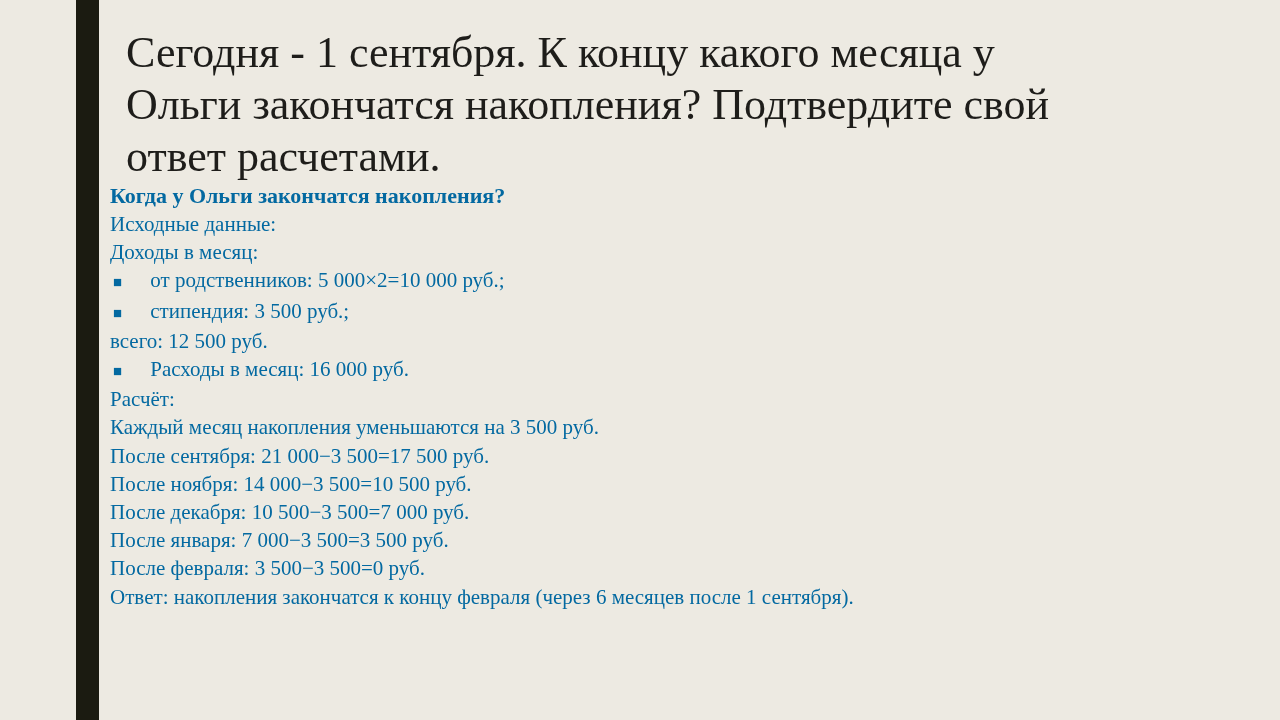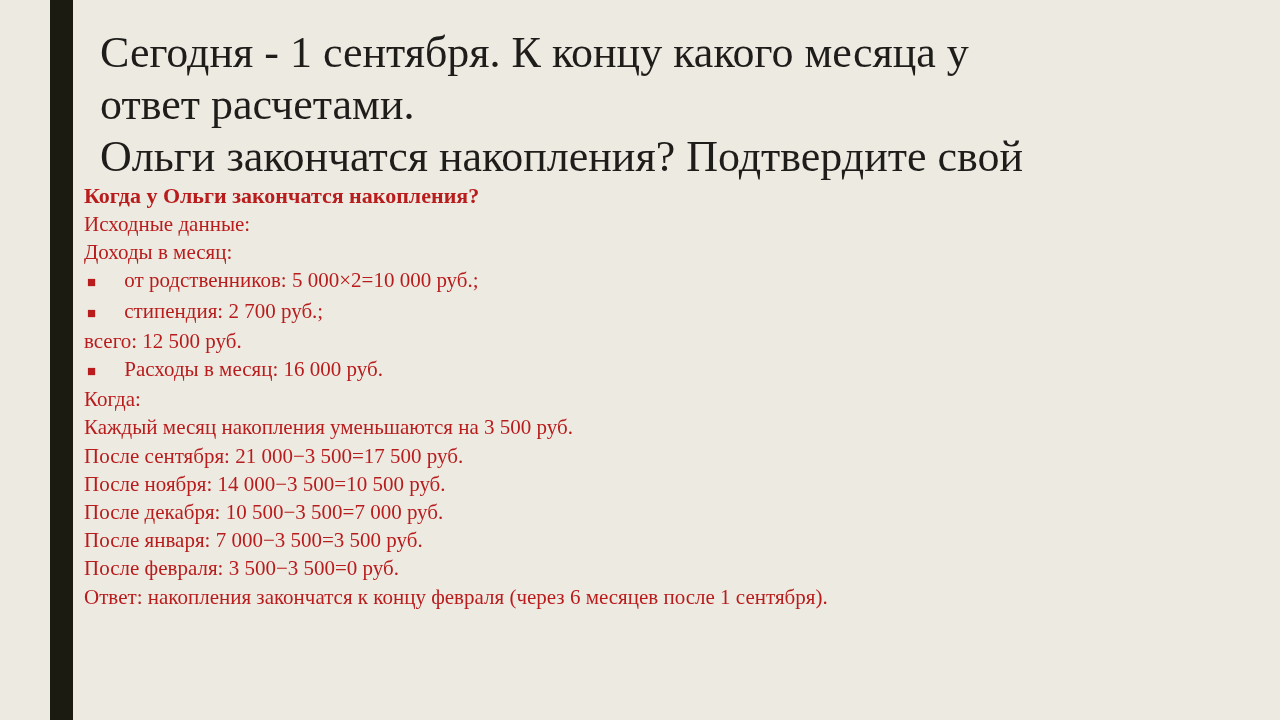--- a/index.html
+++ b/index.html
@@ -7,20 +7,21 @@
     padding: 0;
     background: #edeae2;
   }
   .slide {
     position: relative;
     width: 1028px;
     height: 720px;
     background: #edeae2;
     overflow: hidden;
     font-family: "Liberation Serif", "DejaVu Serif", serif;
+    margin-left: 26px;
   }
   .accent-bar {
     position: absolute;
     left: 50px;
     top: 0;
     width: 23px;
     height: 720px;
     background: #1b1b11;
   }
   .title {
@@ -31,21 +32,21 @@
     font-size: 44px;
     line-height: 52px;
     color: #1e1d1a;
     font-weight: normal;
   }
   .body-block {
     position: absolute;
     left: 84px;
     top: 182px;
     width: 1120px;
-    color: #b91c1c;
+    color: #0369a1;
   }
   .body-heading {
     font-size: 22px;
     font-weight: bold;
     line-height: 28px;
     white-space: nowrap;
   }
   .line {
     font-size: 21px;
     line-height: 28.2px;
@@ -60,22 +61,22 @@
   }
 </style>
 </head>
 <body>
 
 <div class="slide">
   <div class="accent-bar"></div>
 
   <div class="title">
     <div>Сегодня - 1 сентября. К концу какого месяца у</div>
+    <div>Ольги закончатся накопления? Подтвердите свой</div>
     <div>ответ расчетами.</div>
-    <div>Ольги закончатся накопления? Подтвердите свой</div>
   </div>
 
   <div class="body-block">
     <div class="body-heading">Когда у Ольги закончатся накопления?</div>
     <div id="body-lines">
   <div class="line">
     
     <span class="line-text">Исходные данные:</span>
   </div>
 
@@ -85,37 +86,37 @@
     <span class="line-text">Доходы в месяц:</span>
   </div>
 
   <div class="line">
     <span class="bullet">■</span>
     <span class="line-text">от родственников: 5 000×2=10 000 руб.;</span>
   </div>
 
   <div class="line">
     <span class="bullet">■</span>
-    <span class="line-text">стипендия: 2 700 руб.;</span>
+    <span class="line-text">стипендия: 3 500 руб.;</span>
   </div>
 
   <div class="line">
     
     <span class="line-text">всего: 12 500 руб.</span>
   </div>
 
   <div class="line">
     <span class="bullet">■</span>
     <span class="line-text">Расходы в месяц: 16 000 руб.</span>
   </div>
 
 
   <div class="line">
     
-    <span class="line-text">Когда:</span>
+    <span class="line-text">Расчёт:</span>
   </div>
 
   <div class="line">
     
     <span class="line-text">Каждый месяц накопления уменьшаются на 3 500 руб.</span>
   </div>
 
   <div class="line">
     
     <span class="line-text">После сентября: 21 000−3 500=17 500 руб.</span>

